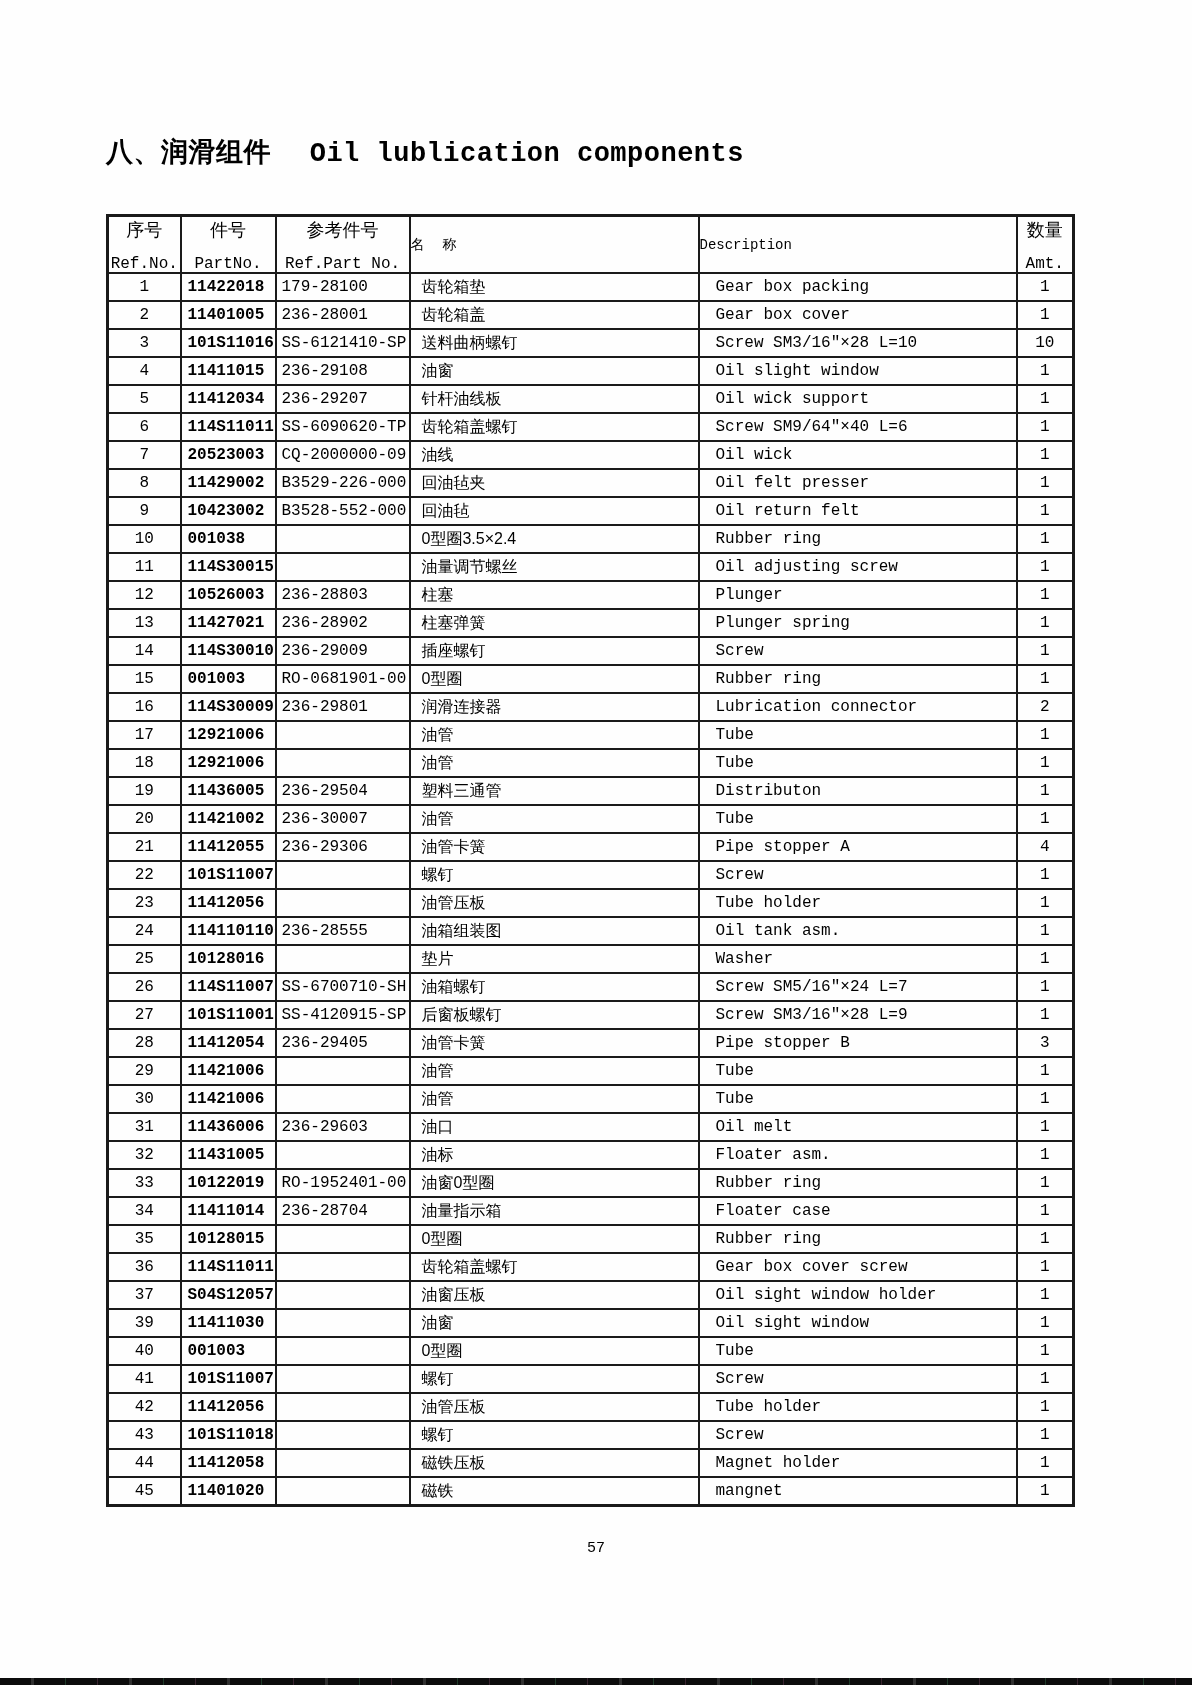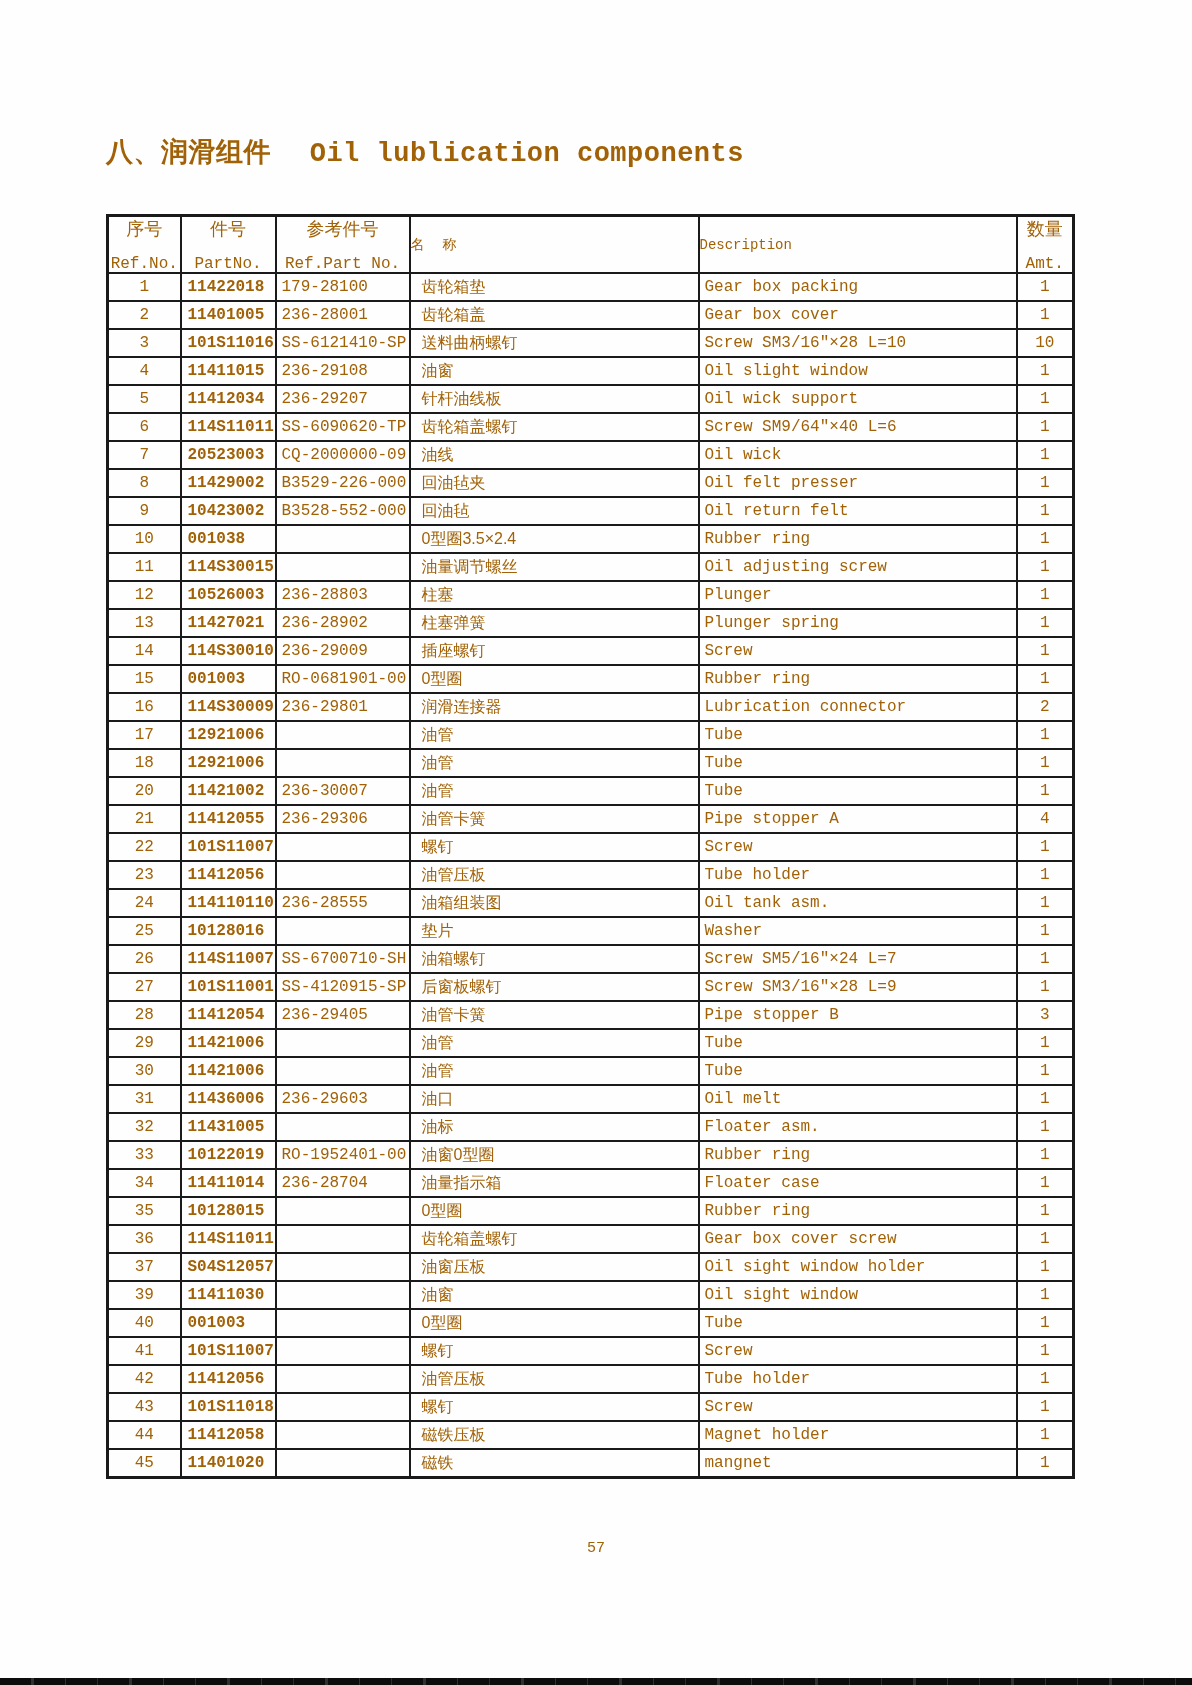--- a/index.html
+++ b/index.html
@@ -3,21 +3,21 @@
 <meta charset="utf-8">
 <style>
   html, body { margin: 0; padding: 0; background: #e8e8e8; }
   .page {
     position: relative;
     width: 1192px;
     height: 1685px;
     margin: 0 auto;
     background: #fefefe;
     font-family: "Liberation Mono", "DejaVu Sans Mono", monospace;
-    color: #a16207;
+    color: #000000;
     overflow: hidden;
   }
   .title {
     position: absolute;
     left: 106px;
     top: 134px;
     margin: 0;
     font-size: 27px;
     font-weight: bold;
     white-space: nowrap;
@@ -41,39 +41,39 @@
   thead tr { height: 54px; }
   th { padding: 0; font-weight: normal; vertical-align: middle; }
   .th-stack {
     display: flex;
     flex-direction: column;
     justify-content: space-between;
     align-items: center;
     height: 52px;
     padding-top: 3px;
   }
-  .th-cn { font-family: Liberation Mono, monospace; font-size: 18px; line-height: 20px; }
+  .th-cn { font-family: Liberation Sans, sans-serif; font-size: 18px; line-height: 20px; }
   .th-en { font-size: 16px; line-height: 18px; margin-bottom: -1px; }
   .th-center { text-align: left; font-size: 14px; }
   .th-center.cjk { font-family: "Liberation Sans", sans-serif; letter-spacing: 2px; }
 
   tbody tr { height: 28px; }
   td {
     font-size: 16px;
     line-height: 1;
     padding: 0 3px;
     overflow: hidden;
     white-space: nowrap;
     vertical-align: middle;
   }
   td.c-ref { text-align: center; padding: 0; }
   td.c-part { padding-left: 6px; font-weight: bold; }
   td.c-refpart { padding-left: 5px; }
   td.c-name { padding-left: 11px; font-family: "Liberation Sans", sans-serif; font-size: 16px; }
-  td.c-desc { padding-left: 5px; }
+  td.c-desc { padding-left: 16px; }
   td.c-amt { text-align: center; padding: 0; }
 
   .footer {
     position: absolute;
     top: 1540px;
     left: 0;
     width: 100%;
     text-align: center;
     font-size: 15px;
   }
@@ -281,20 +281,28 @@
         </tr>
         <tr>
           <td class="c-ref">18</td>
           <td class="c-part">12921006</td>
           <td class="c-refpart"></td>
           <td class="c-name">油管</td>
           <td class="c-desc">Tube</td>
           <td class="c-amt">1</td>
         </tr>
         <tr>
+          <td class="c-ref">19</td>
+          <td class="c-part">11436005</td>
+          <td class="c-refpart">236-29504</td>
+          <td class="c-name">塑料三通管</td>
+          <td class="c-desc">Distributon</td>
+          <td class="c-amt">1</td>
+        </tr>
+        <tr>
           <td class="c-ref">20</td>
           <td class="c-part">11421002</td>
           <td class="c-refpart">236-30007</td>
           <td class="c-name">油管</td>
           <td class="c-desc">Tube</td>
           <td class="c-amt">1</td>
         </tr>
         <tr>
           <td class="c-ref">21</td>
           <td class="c-part">11412055</td>

